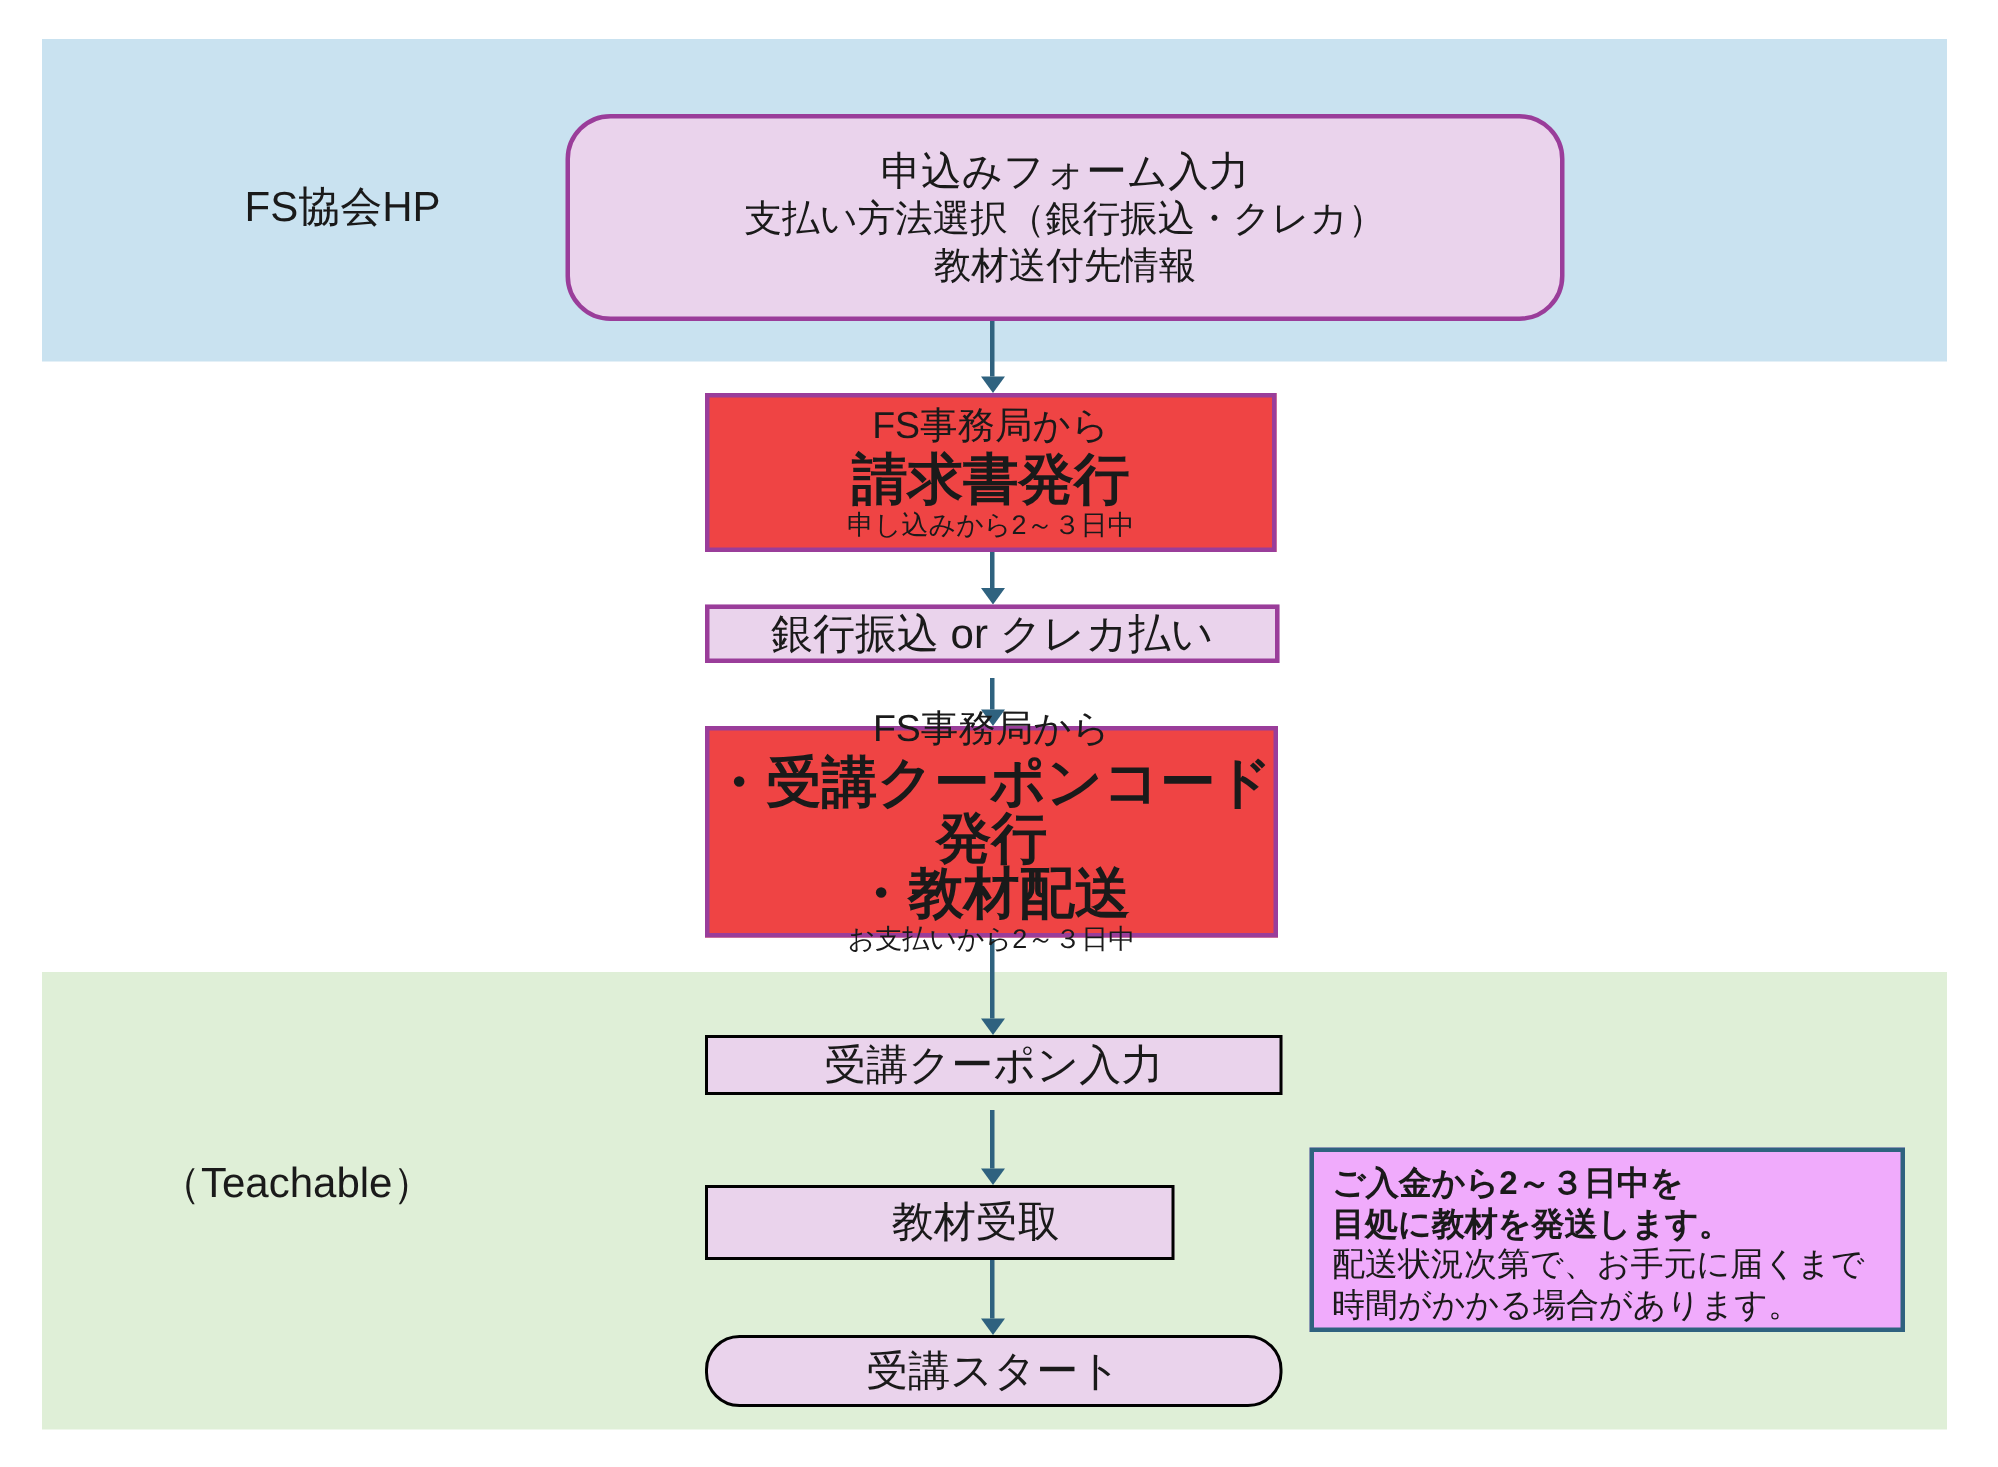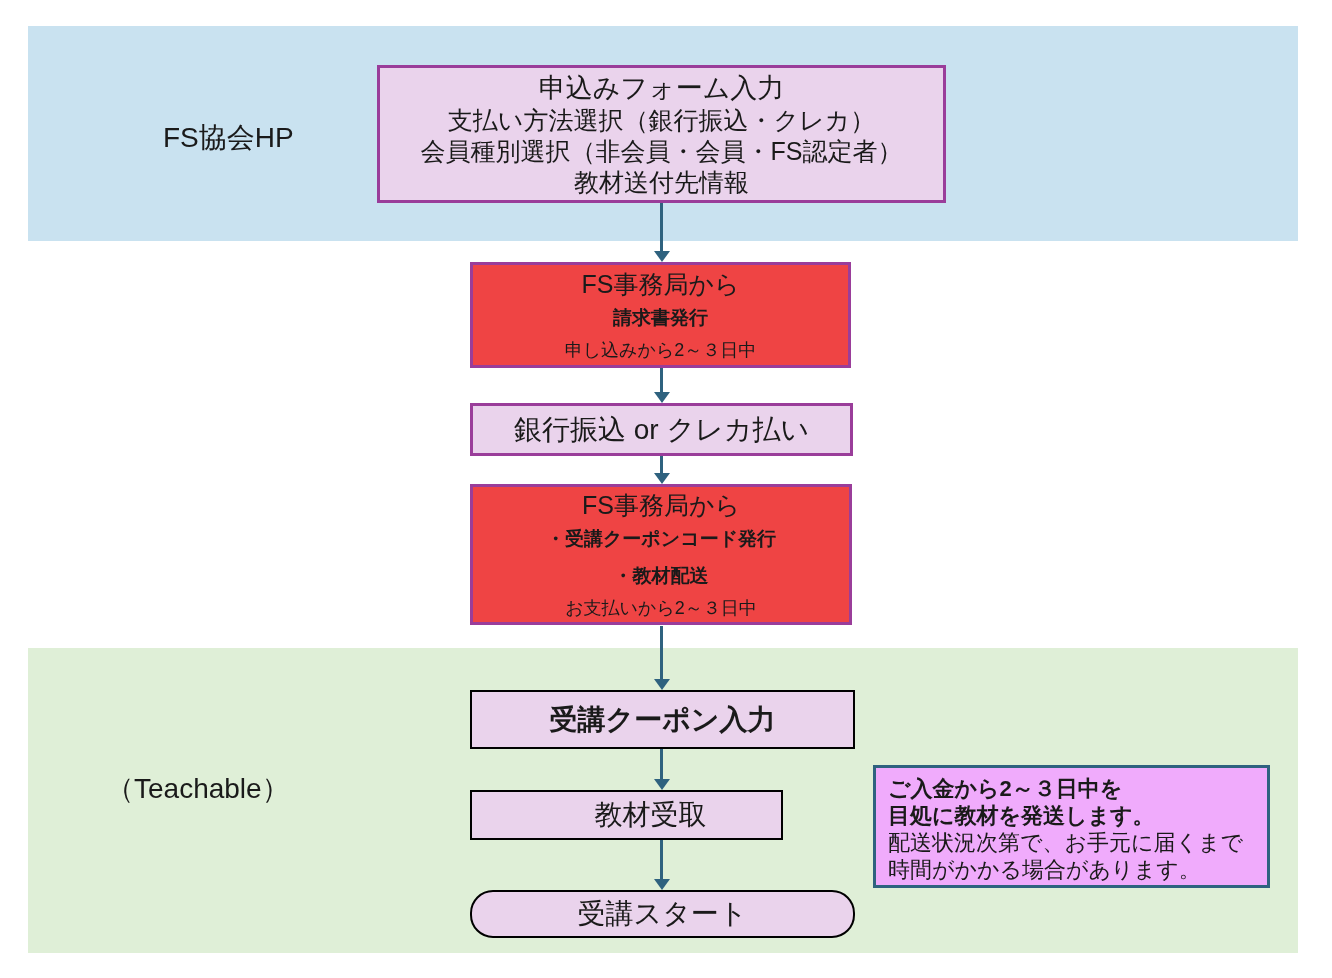--- a/index.html
+++ b/index.html
@@ -38,32 +38,32 @@
     align-items: center;
     justify-content: center;
     text-align: center;
     background: var(--pink-fill);
     border: 3px solid var(--purple-border);
     z-index: 2;
   }
   .node.white { background: #ef4444; }
   .node.black-border { border: 2.5px solid var(--black-border); }
 
-  .box-apply   { left: 377px; top: 65px;  width: 569px; height: 138px; }
+  .box-apply   { left: 377px; top: 76px;  width: 666px; height: 138px; border-radius: 30px; }
   .box-invoice { left: 470px; top: 262px; width: 381px; height: 106px; }
-  .box-payment { left: 470px; top: 403px; width: 383px; height: 53px; }
+  .box-payment { left: 470px; top: 403px; width: 383px; height: 39px; }
   .box-coupon-issue { left: 470px; top: 484px; width: 382px; height: 141px; }
-  .box-coupon-input { left: 470px; top: 690px; width: 385px; height: 59px; font-weight: bold; }
+  .box-coupon-input { left: 470px; top: 690px; width: 385px; height: 40px; }
   .box-material { left: 470px; top: 790px; width: 313px; height: 50px; padding-left: 48px; }
   .box-start   { left: 470px; top: 890px; width: 385px; height: 48px; border-radius: 23px; }
 
   .t-lg  { font-size: 27px; line-height: 34px; }
   .t-md  { font-size: 25px; line-height: 31px; }
   .t-reg { font-size: 25px; line-height: 33px; }
-  .t-bold { font-size: 19px; line-height: 37px; font-weight: bold; font-family: Liberation Mono, monospace; }
+  .t-bold { font-size: 37px; line-height: 37px; font-weight: bold; }
   .t-sm  { font-size: 18px; line-height: 25px; }
   .t-line { font-size: 28px; line-height: 32px; }
 
   .arrow {
     position: absolute;
     left: 660px;
     width: 3px;
     background: var(--arrow);
     z-index: 1;
   }
@@ -114,21 +114,20 @@
   <div class="arrow arrow-1"></div>
   <div class="arrow arrow-2"></div>
   <div class="arrow arrow-3"></div>
   <div class="arrow arrow-4"></div>
   <div class="arrow arrow-5"></div>
   <div class="arrow arrow-6"></div>
 
   <div class="node box-apply">
     <div class="t-lg">申込みフォーム入力</div>
     <div class="t-md">支払い方法選択（銀行振込・クレカ）</div>
-    <div class="t-md">会員種別選択（非会員・会員・FS認定者）</div>
     <div class="t-md">教材送付先情報</div>
   </div>
 
   <div class="node white box-invoice">
     <div class="t-reg">FS事務局から</div>
     <div class="t-bold">請求書発行</div>
     <div class="t-sm">申し込みから2～３日中</div>
   </div>
 
   <div class="node box-payment">

